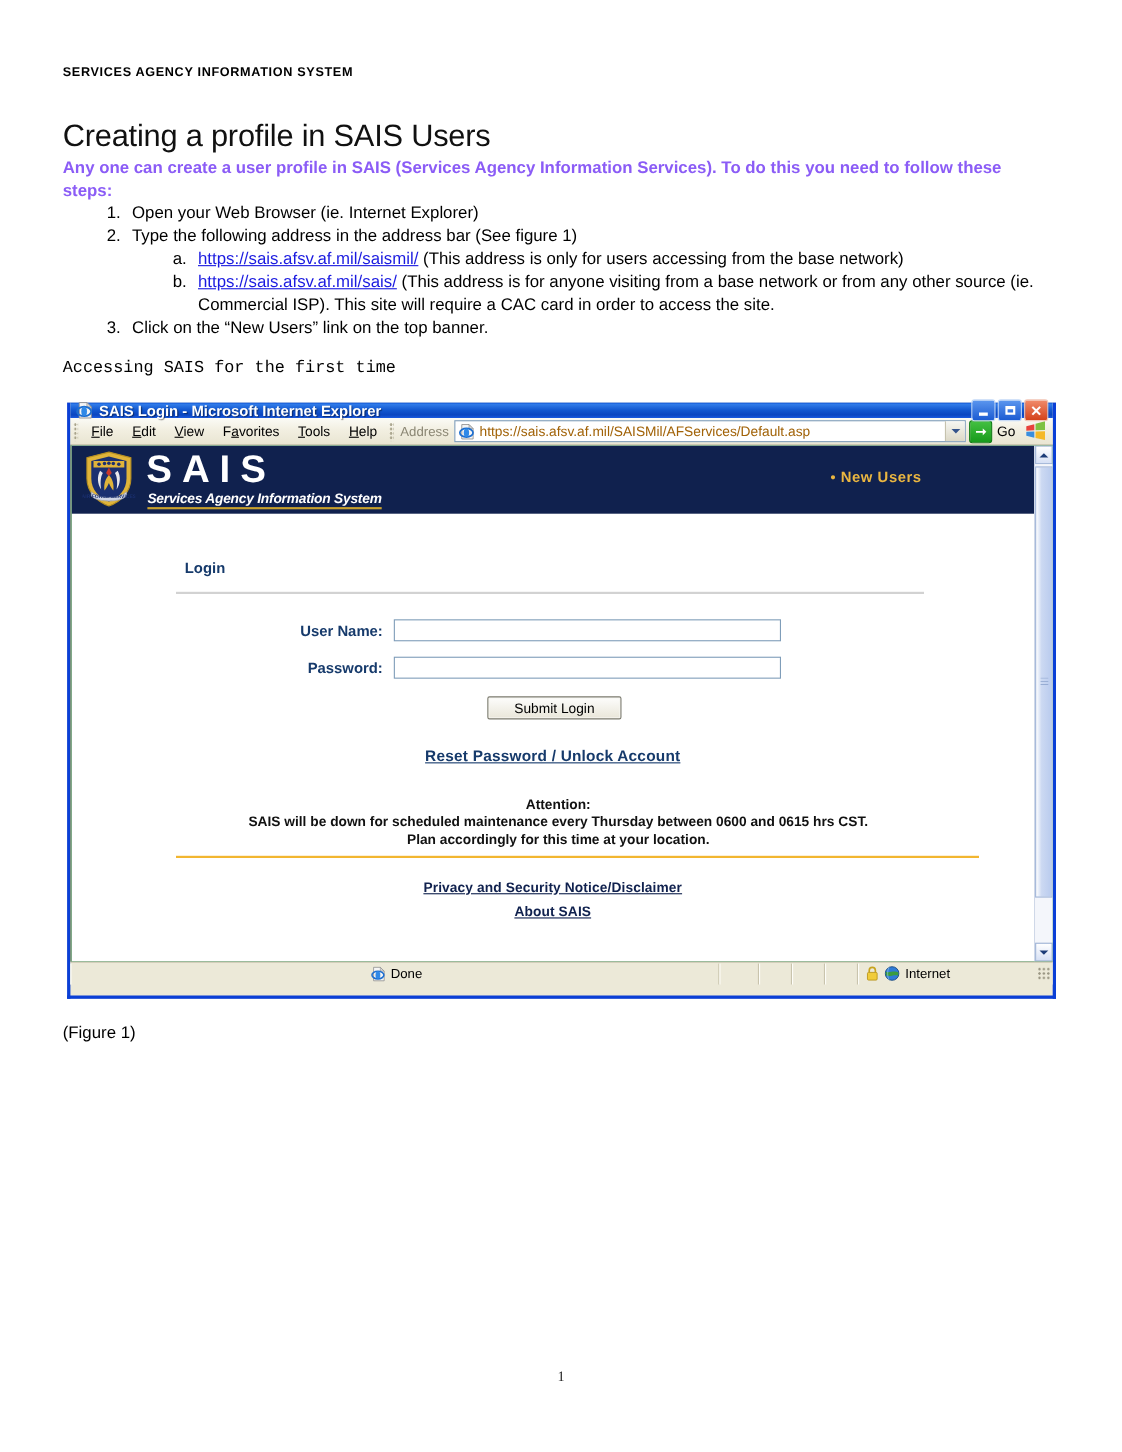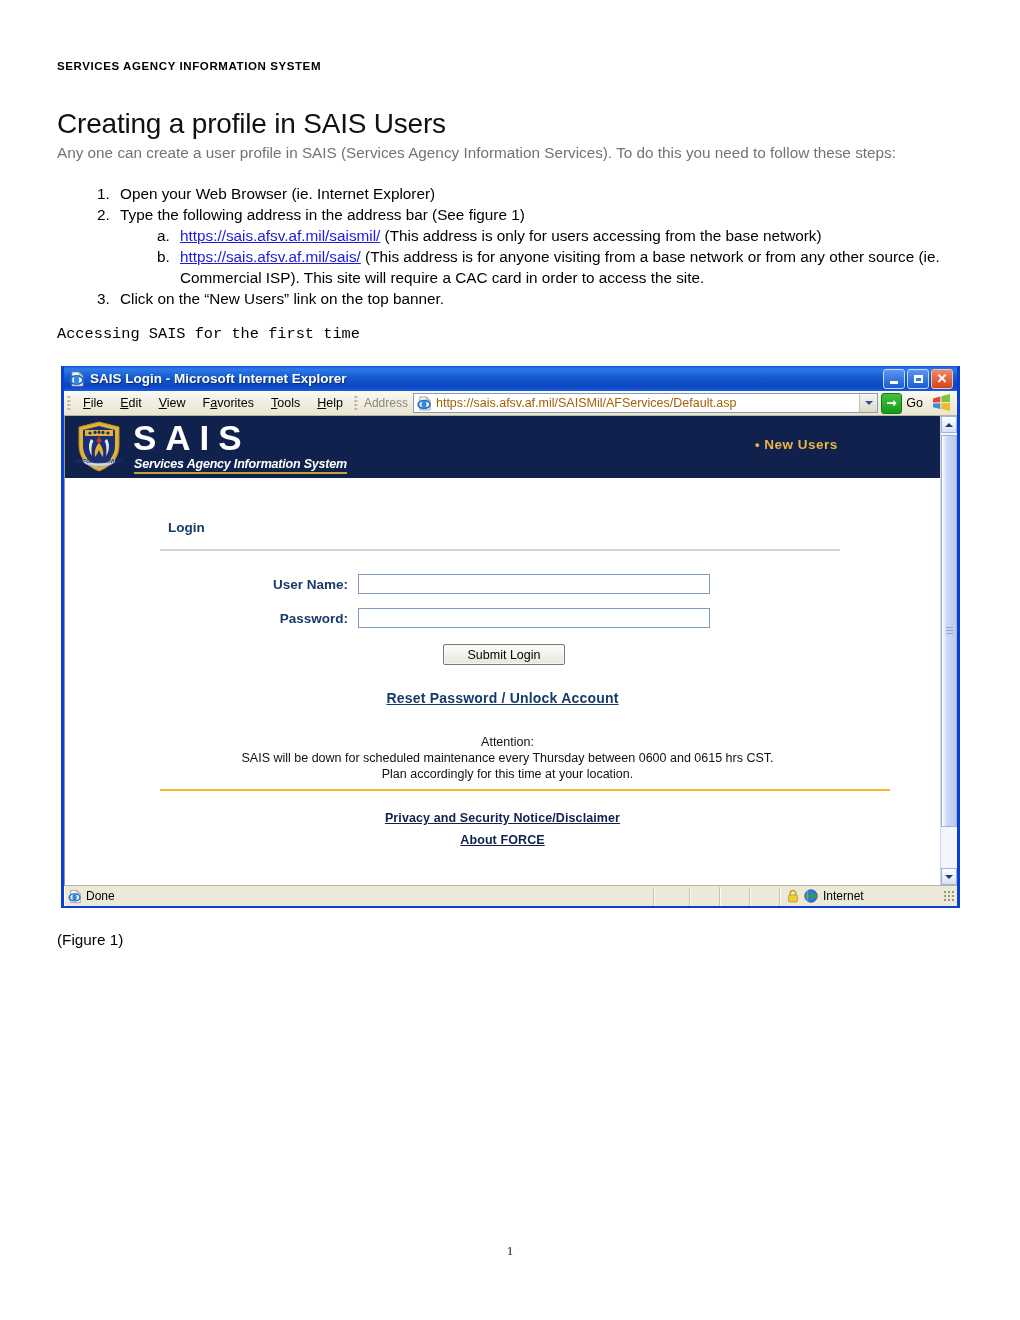--- a/index.html
+++ b/index.html
@@ -44,21 +44,22 @@
     letter-spacing: -0.2px;
   }
 
   .doc-intro {
     position: absolute;
     left: 57px;
     top: 142px;
     width: 880px;
     font-size: 15.3px;
     line-height: 21px;
-    color: #737373;
+    color: #8b5cf6;
+    font-weight: bold;
   }
 
   ol.steps {
     position: absolute;
     left: 57px;
     top: 183px;
     width: 890px;
     margin: 0;
     padding: 0 0 0 57px;
     font-size: 15.3px;
@@ -117,21 +118,21 @@
     top: 366px;
     width: 899px;
     height: 542px;
     border: 3px solid #0a3fd6;
     border-top: none;
     box-sizing: border-box;
     background: #ece9d8;
   }
 
   .ie-titlebar {
-    height: 25px;
+    height: 14px;
     background: linear-gradient(to bottom, #1055d6 0%, #2f7ae8 12%, #1358d0 48%, #0b46c0 80%, #1a5ae0 100%);
     display: flex;
     align-items: center;
     padding: 0 2px 0 5px;
     box-sizing: border-box;
     position: relative;
     justify-content: space-between;
   }
   .ie-title-icon {
     width: 16px; height: 16px;
@@ -410,20 +411,21 @@
   }
 
   .attention {
     position: absolute;
     left: 10px; right: 0;
     top: 318px;
     text-align: center;
     font-size: 12.5px;
     color: #111;
     line-height: 16px;
+    font-weight: bold;
   }
 
   .gold-rule {
     position: absolute;
     left: 95px;
     top: 373px;
     width: 730px;
     height: 2px;
     background: #f2b630;
   }
@@ -510,20 +512,21 @@
     font-size: 12px;
     color: #000;
   }
   .st-cell {
     height: 19px;
     border-right: 1px solid #c9c4ad;
     border-left: 1px solid #fdfdf8;
     display: flex;
     align-items: center;
     box-sizing: border-box;
+    justify-content: center;
   }
   .st-done {
     flex: 0 0 590px;
     padding-left: 3px;
     gap: 4px;
   }
   .st-blank1 { flex: 0 0 36px; }
   .st-blank2 { flex: 0 0 30px; }
   .st-blank3 { flex: 0 0 30px; }
   .st-blank4 { flex: 0 0 30px; }
@@ -687,21 +690,21 @@
         <div class="attention">
           <div>Attention:</div>
           <div>SAIS will be down for scheduled maintenance every Thursday between 0600 and 0615 hrs CST.</div>
           <div>Plan accordingly for this time at your location.</div>
         </div>
 
         <div class="gold-rule"></div>
 
         <div class="footer-links">
           <a href="#">Privacy and Security Notice/Disclaimer</a>
-          <a href="#">About FORCE</a>
+          <a href="#">About SAIS</a>
         </div>
       </div>
 
       <div class="vscroll">
         <div class="sb-btn sb-up">
             <i class="sb-arrow-up"></i>
           </div>
         <div class="sb-track">
           <div class="sb-thumb">
               <i class="sb-grip"></i>

